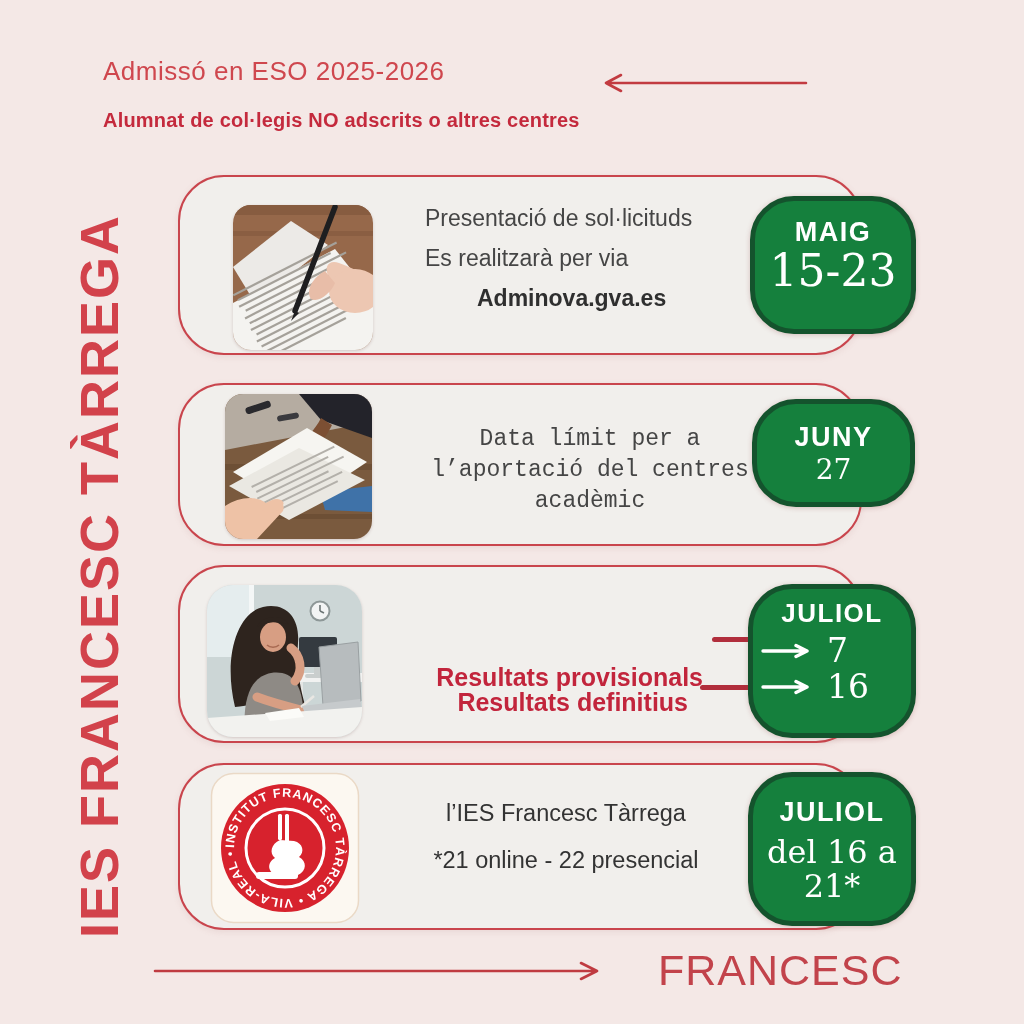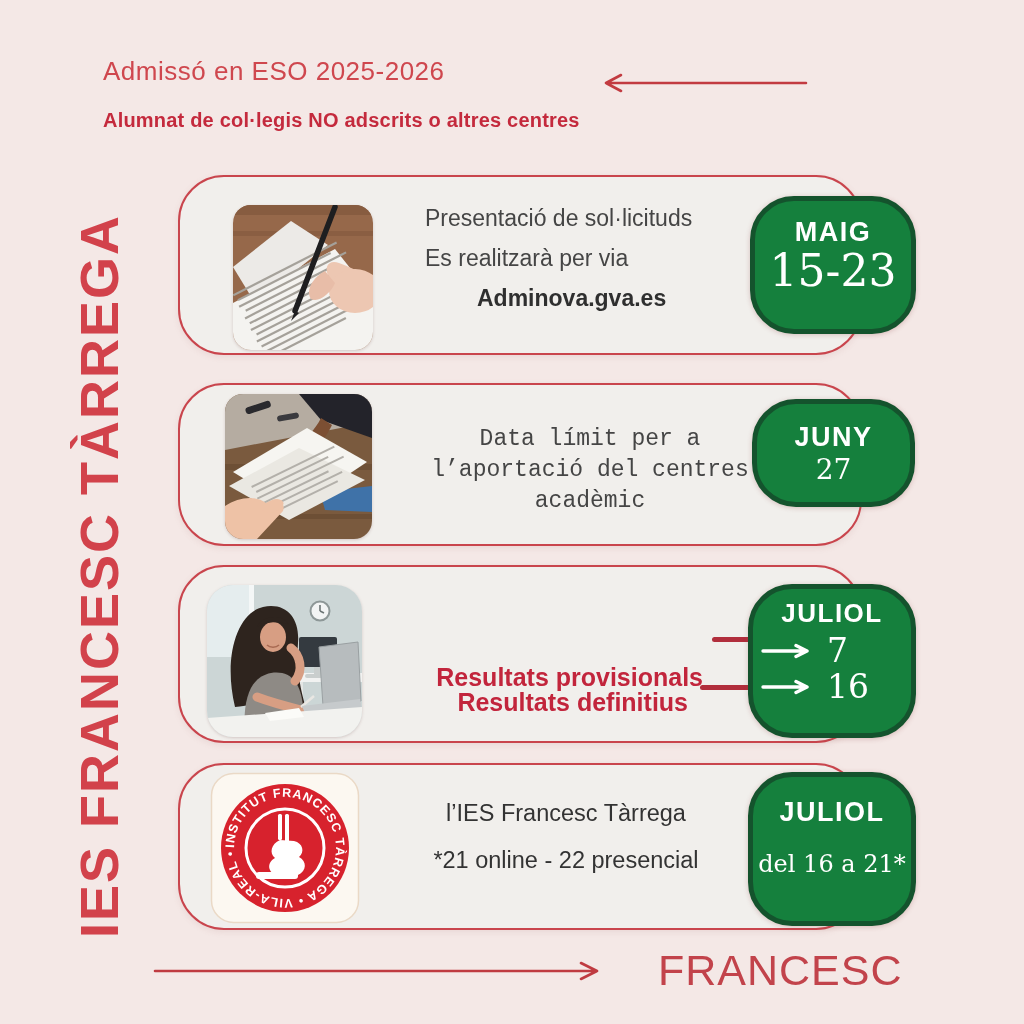--- a/index.html
+++ b/index.html
@@ -70,21 +70,21 @@
   #badge-2 .month{margin-top:18px;font-size:27px;}
   #badge-2 .dates{font-size:28px;margin-top:2px;}
   #badge-3{left:748px;top:584px;width:168px;height:154px;}
   #badge-3 .month{margin-top:9px;font-size:26px;}
   .badge-row{position:absolute;left:0;display:flex;align-items:center;gap:8px;padding-left:8px;}
   #badge3-row-1{top:42px;}
   #badge3-row-2{top:78px;}
   .badge-row .num{font-family:"DejaVu Serif", serif;font-size:33px;}
   #badge-4{left:748px;top:772px;width:168px;height:154px;}
   #badge-4 .month{margin-top:20px;font-size:27px;}
-  #badge-4 .dates{font-size:24px;margin-top:24px;}
+  #badge-4 .dates{font-size:32px;margin-top:8px;}
 
   
   #footer-arrow{left:150px;top:958px;}
   #footer-label{left:658px;top:946px;font-size:43px;font-weight:500;color:#c2434b;letter-spacing:1px;}
 </style>
 </head>
 <body>
 
 <div class="abs" id="vertical-title">IES FRANCESC TÀRREGA</div>
 

